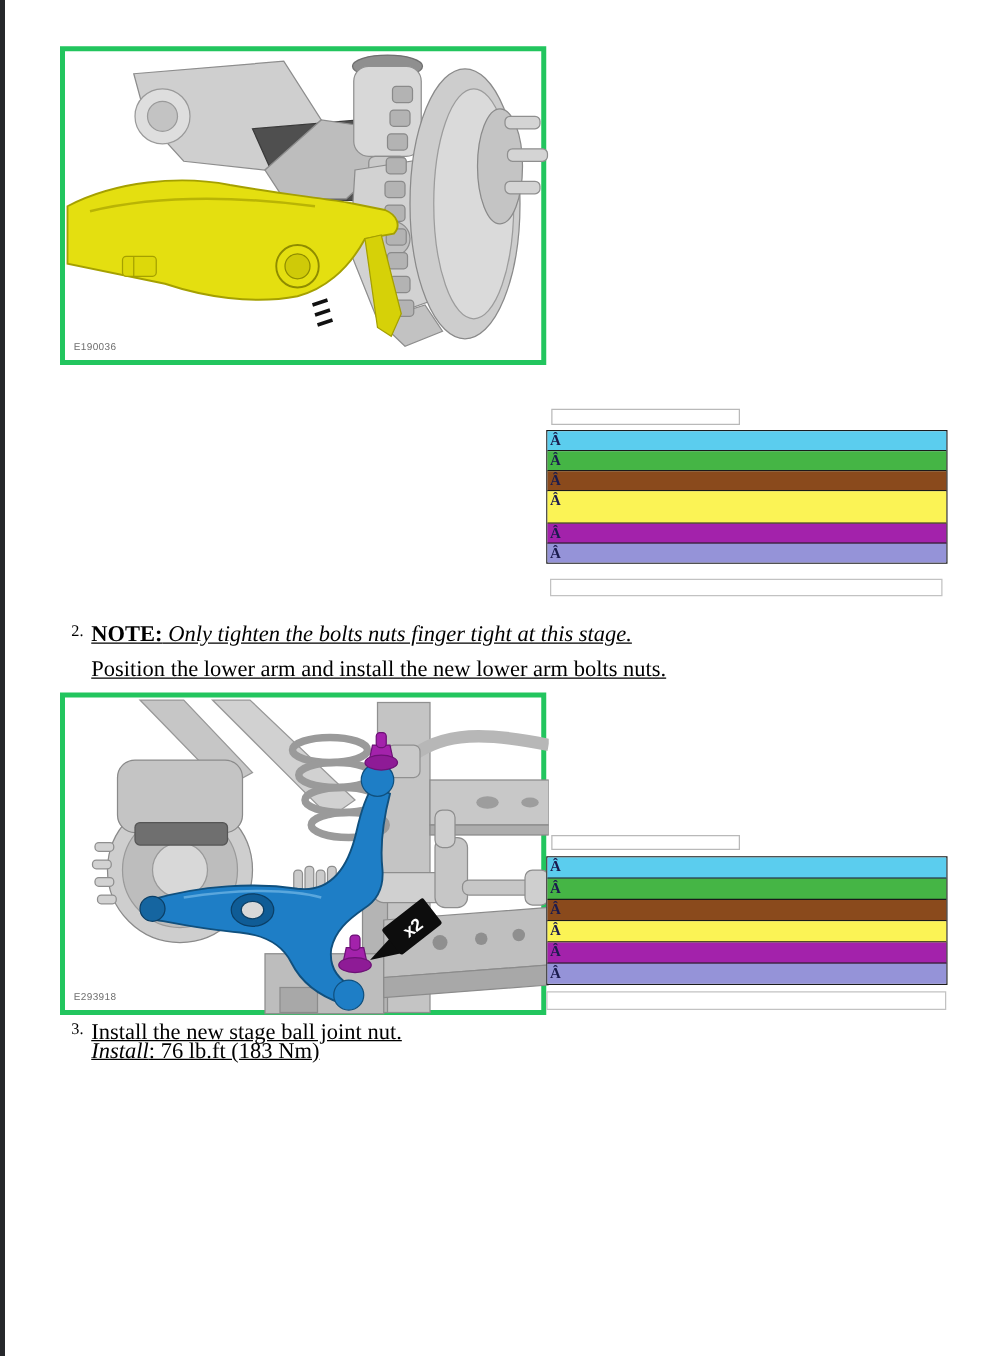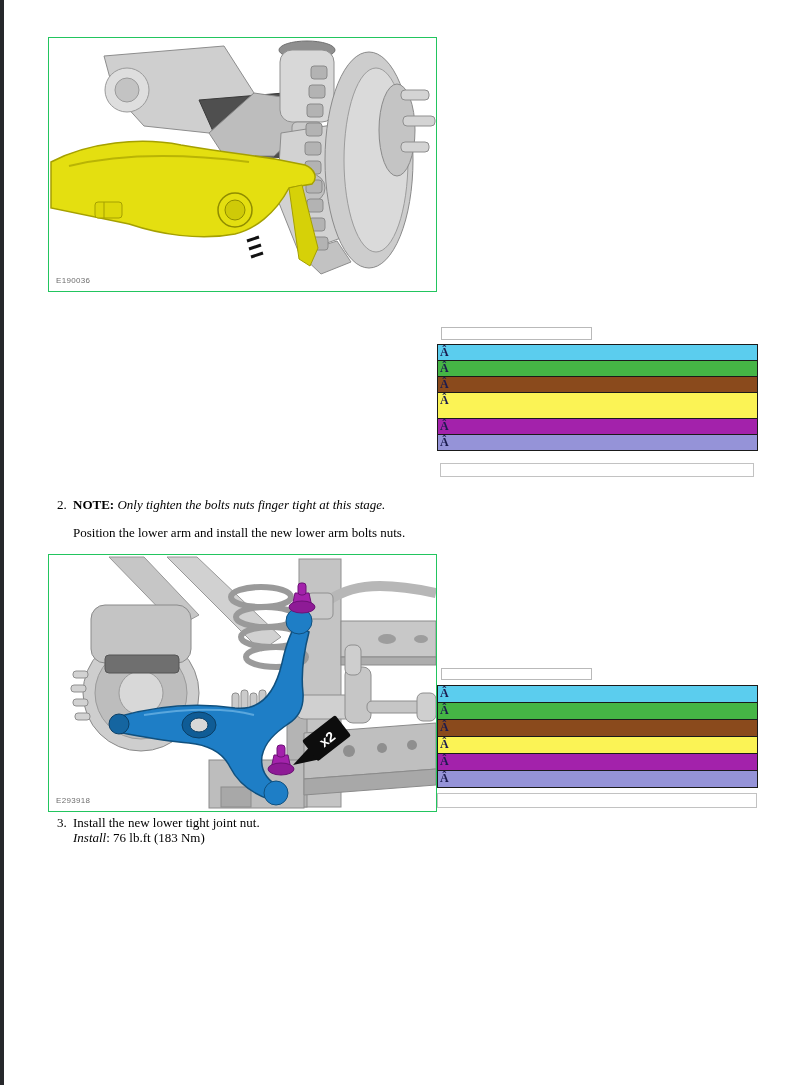--- a/index.html
+++ b/index.html
@@ -1,20 +1,20 @@
 <!DOCTYPE html>
 <html><head>
 <meta charset="utf-8">
 <style>
   html,body{margin:0;padding:0;background:#ffffff;}
   #page{position:relative;width:794px;height:1085px;background:#ffffff;overflow:hidden;
         font-family:"Liberation Serif", serif;}
   .edge-strip{position:absolute;left:0;top:0;width:4px;height:1085px;}
   .figure-box{position:absolute;left:48px;width:389px;background:#ffffff;
-              border:1px solid #22c55e;box-sizing:border-box;}
+              border:4px solid #22c55e;box-sizing:border-box;}
   #figure1{top:37px;height:255px;}
   #figure2{top:554px;height:258px;}
   .figure-label{position:absolute;left:7px;bottom:6px;font-family:"Liberation Sans",sans-serif;
                 font-size:8px;color:#6e6e6e;letter-spacing:.3px;}
   .legend-topbox{position:absolute;left:441px;width:151px;border:1px solid #b9b9b9;
                  box-sizing:border-box;background:#fff;}
   #legend1-topbox{top:327px;height:13px;}
   #legend2-topbox{top:668px;height:12px;}
   .legend-table{position:absolute;left:437px;width:321px;border:1px solid #1a1a1a;
                 box-sizing:border-box;background:#fff;}
@@ -24,21 +24,21 @@
               box-sizing:content-box;}
   .legend-row:last-child{border-bottom:none;}
   .legend-row.tall{height:25px;}
   #legend2-table .legend-row{height:16px;}
   .legend-row .nbsp-text{position:absolute;left:2px;top:0;font-size:12px;font-weight:bold;
               color:#1b1b4e;line-height:14px;font-family:"Liberation Serif",serif;}
   .legend-bottombox{position:absolute;border:1px solid #c2c2c2;box-sizing:border-box;background:#fff;}
   #legend1-bottombox{left:440px;top:463px;width:314px;height:14px;}
   #legend2-bottombox{left:437px;top:793px;width:320px;height:15px;}
   .step-number{position:absolute;left:57px;font-size:13px;color:#000;}
-  .step-text{position:absolute;left:73px;font-size:13px;color:#000;white-space:nowrap;}
+  .step-text{position:absolute;left:73px;font-size:18px;color:#000;white-space:nowrap;text-decoration:underline;}
   .note-label{font-weight:bold;}
   .note-body{font-style:italic;}
   .torque-label{font-style:italic;}
   svg{display:block;}
 </style>
 </head>
 <body>
 
 <div id="page">
 
@@ -273,17 +273,17 @@
       </div>
     <div class="legend-row" style="background-color: rgb(149, 147, 216);">
       <span class="nbsp-text">Â</span>
       </div>
   </div>
 
   <div class="legend-bottombox" id="legend2-bottombox"></div>
 
   <div>
     <span class="step-number" style="top:815px;">3.</span>
-    <div class="step-text" style="top:815px;">Install the new lower tight joint nut.</div>
+    <div class="step-text" style="top:815px;">Install the new stage ball joint nut.</div>
     <div class="step-text" style="top:830px;"><span class="torque-label">Install</span><span>: 76 lb.ft (183 Nm)</span></div>
   </div>
 
 </div>
 
 </body></html>

